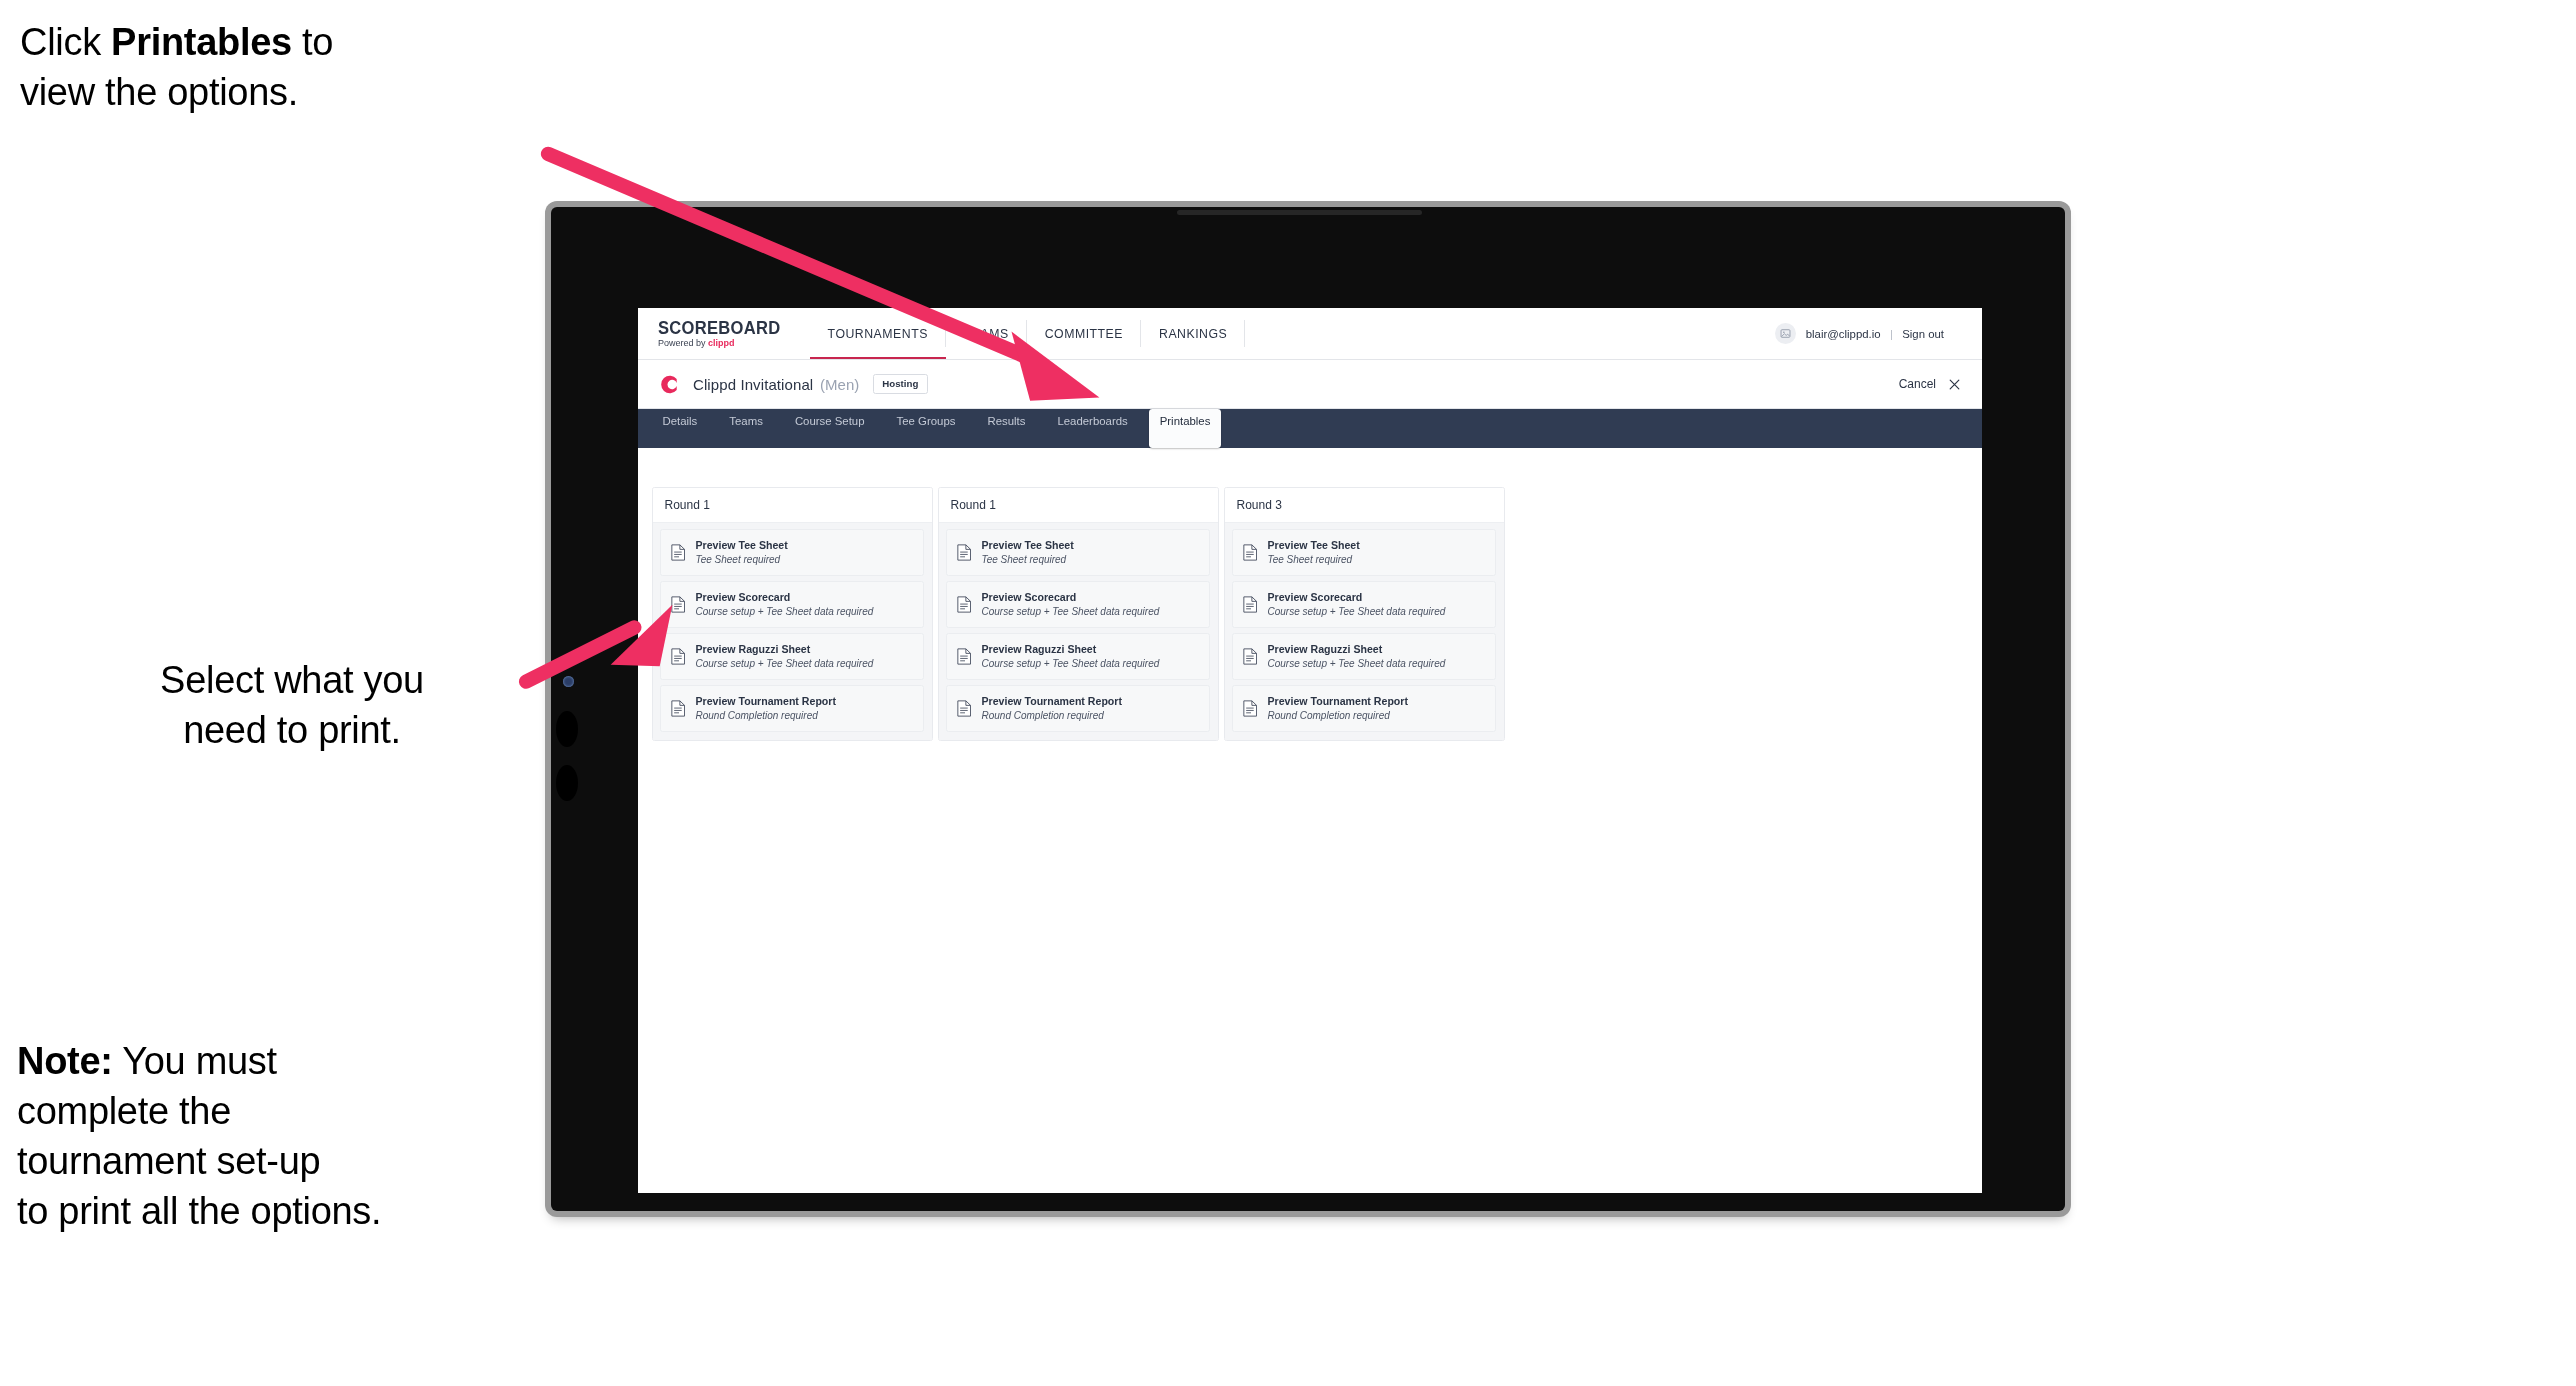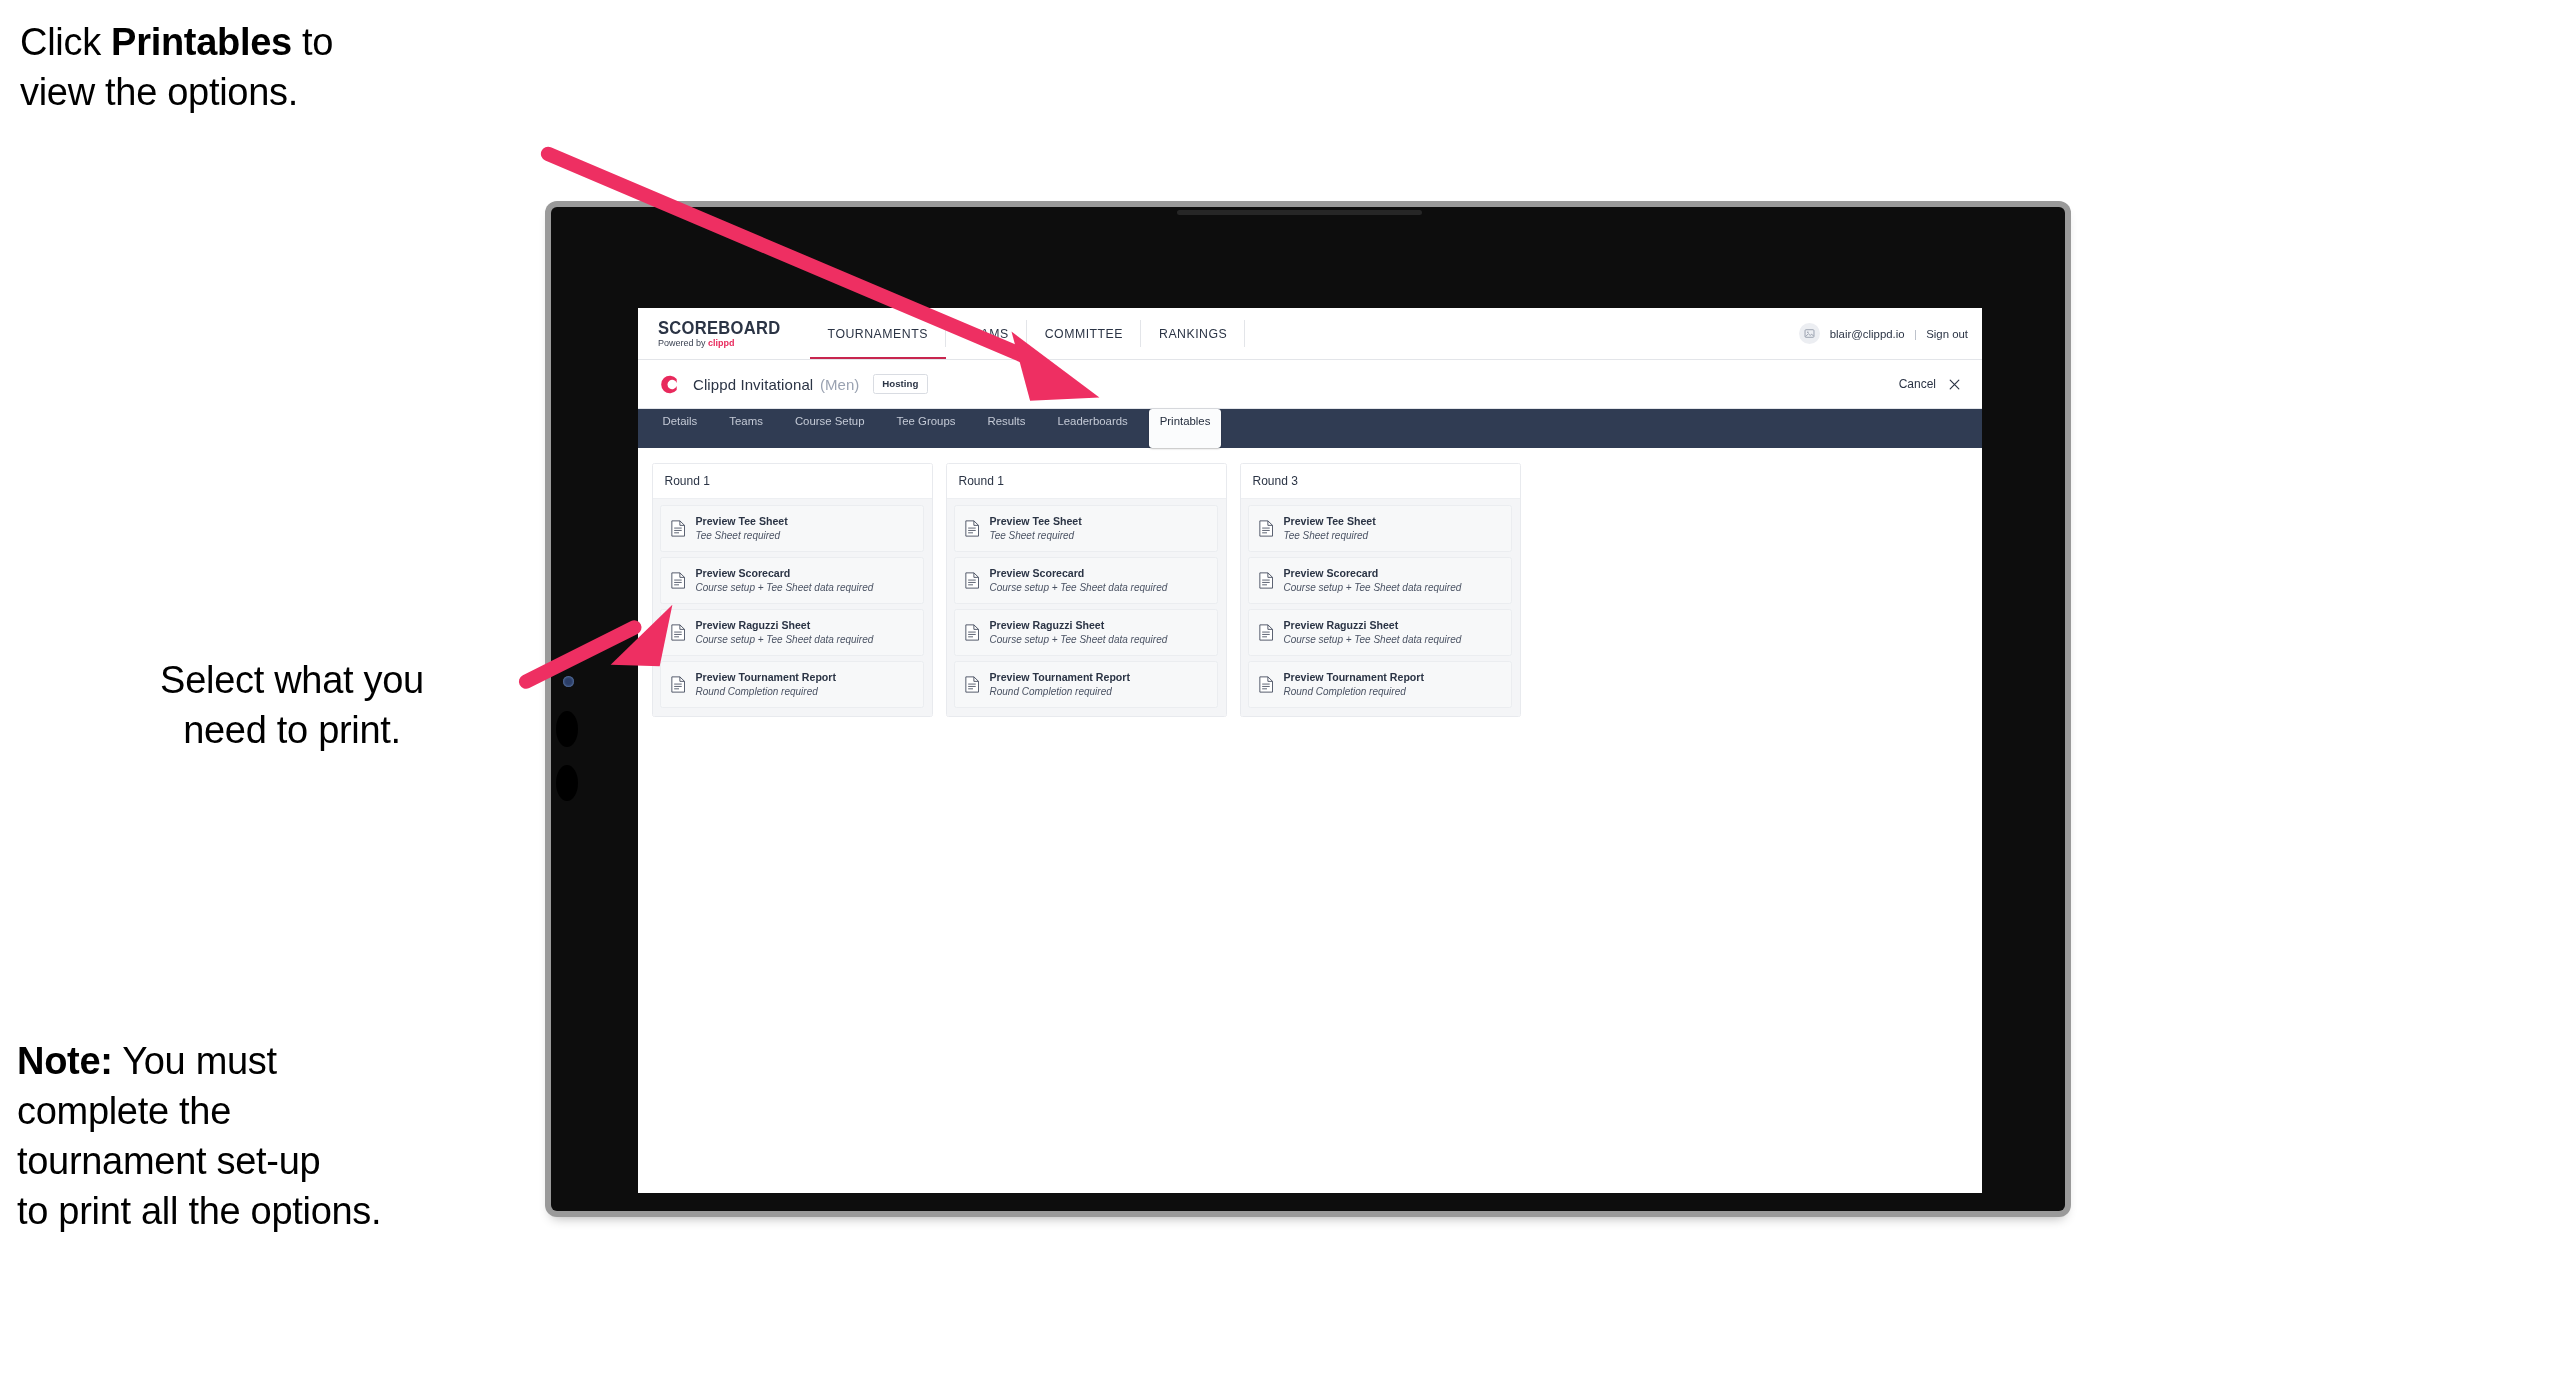--- a/index.html
+++ b/index.html
@@ -165,21 +165,21 @@
     right: 0; top: 12px; bottom: 12px;
     width: 0.8px;
     background: #e3e5e9;
   }
 
   #appbar-right {
     margin-left: auto;
     display: flex;
     align-items: center;
     gap: 9.3px;
-    padding-right: 14px;
+    padding-right: 38px;
     font-size: 11.4px;
     color: #2b3445;
     white-space: nowrap;
   }
   #avatar {
     width: 21px; height: 21px;
     border-radius: 50%;
     background: #eceef2;
     display: flex;
     align-items: center;
@@ -253,22 +253,23 @@
     color: #242d3d;
     font-weight: 400;
     box-shadow: 0 0.8px 1.7px rgba(0,0,0,0.25);
   }
 
   
   #content {
     background: #ffffff;
     padding: 15px 13.5px;
     display: flex;
-    gap: 13px;
+    gap: 5px;
     align-items: flex-start;
+    margin-top: 24px;
   }
 
   .round-col {
     width: 281px;
     background: #ffffff;
     border: 0.8px solid #e8eaee;
     border-radius: 2.5px;
     overflow: hidden;
     flex: none;
   }

